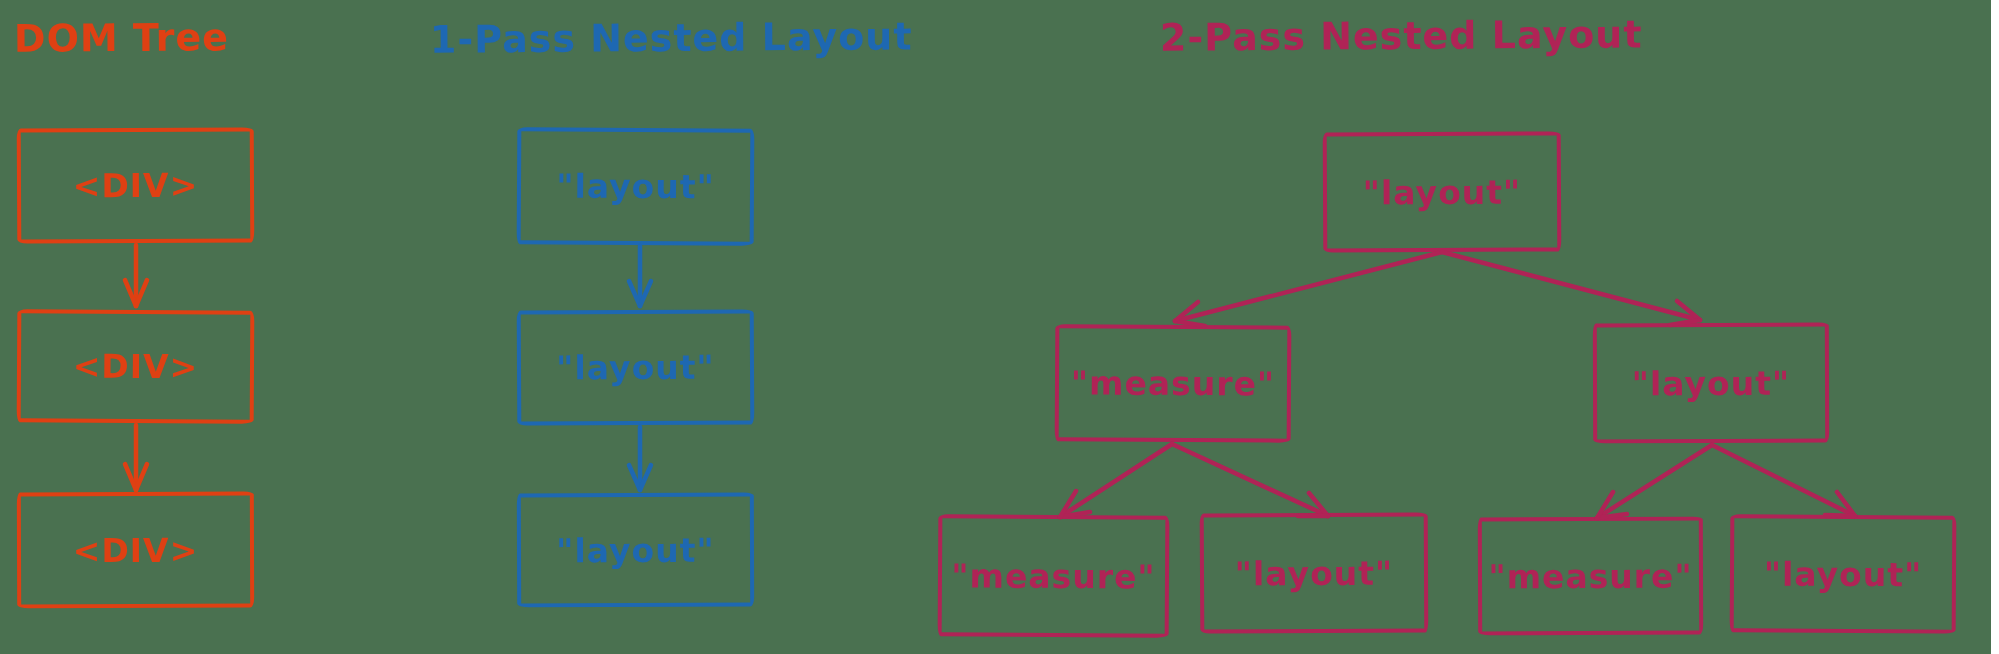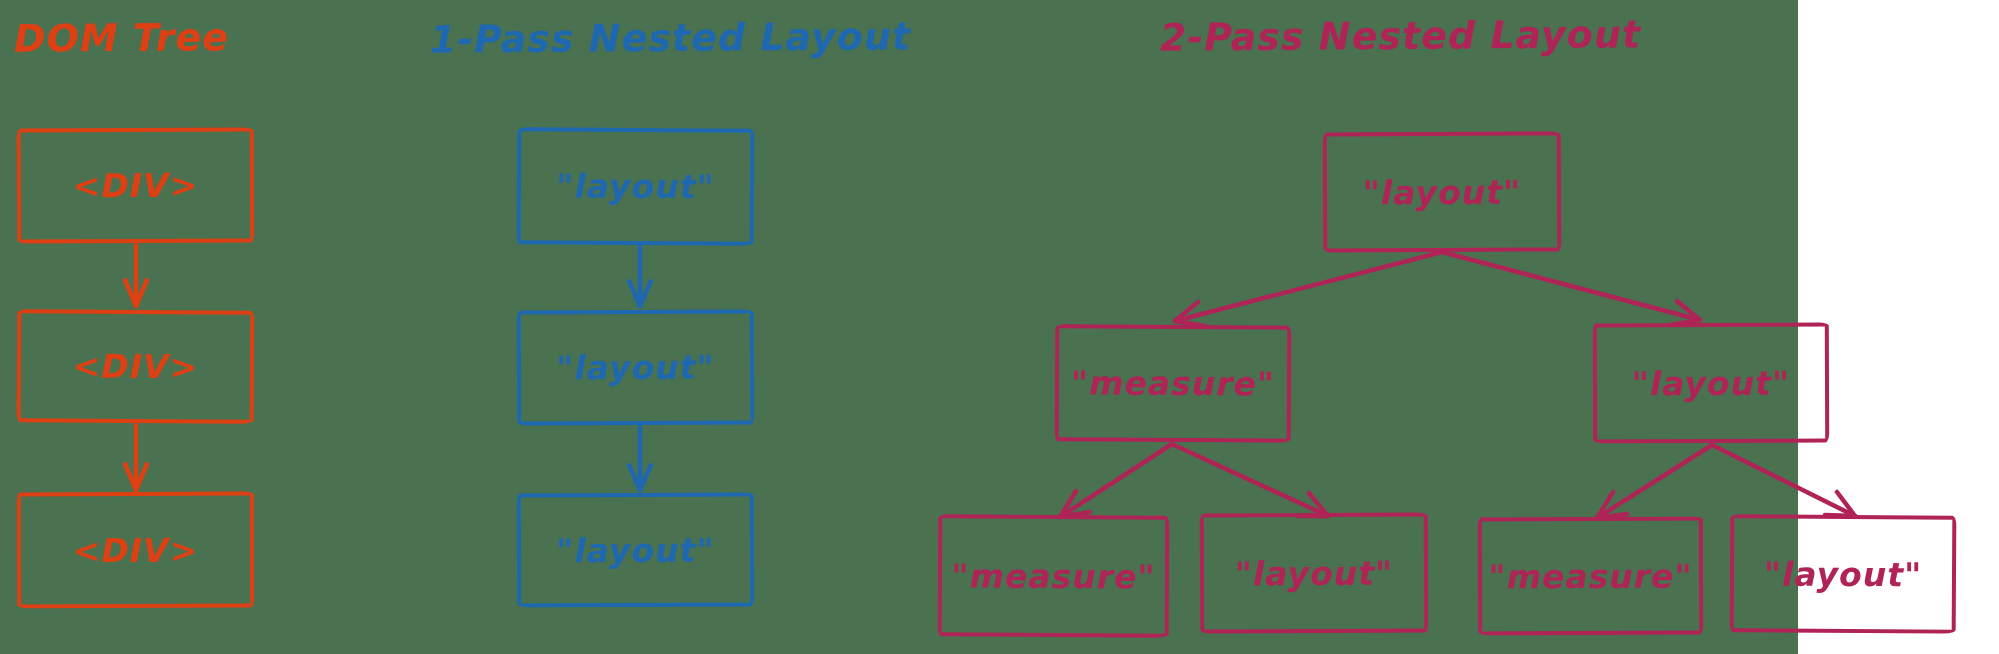--- a/index.html
+++ b/index.html
@@ -1,23 +1,22 @@
 <!DOCTYPE html>
 <html style="--bg: #4a7150; --c-dom-tree: #df4013; --c-one-pass: #1e68b2; --c-two-pass: #b02356;"><head>
 <meta charset="utf-8">
 <style>
   html,body{margin:0;padding:0;}
   body{
     font-family:"DejaVu Sans", sans-serif;
     width:1999px;height:654px;overflow:hidden;
   }
   .canvas{
-    position:relative;width:1798px;height:654px;
+    position:relative;width:1991px;height:654px;
     background:var(--bg,#4a7150);
-    font-style:italic;
   }
   .title{
     position:absolute;margin:0;
     font-size:38px;font-weight:700;letter-spacing:1px;
     white-space:nowrap;
     transform:rotate(-0.4deg);
   }
   .title-dom{left:14px;top:16px;color:var(--c-dom-tree);}
   .title-one{left:430px;top:16px;color:var(--c-one-pass);}
   .title-two{left:1160px;top:14px;color:var(--c-two-pass);}

